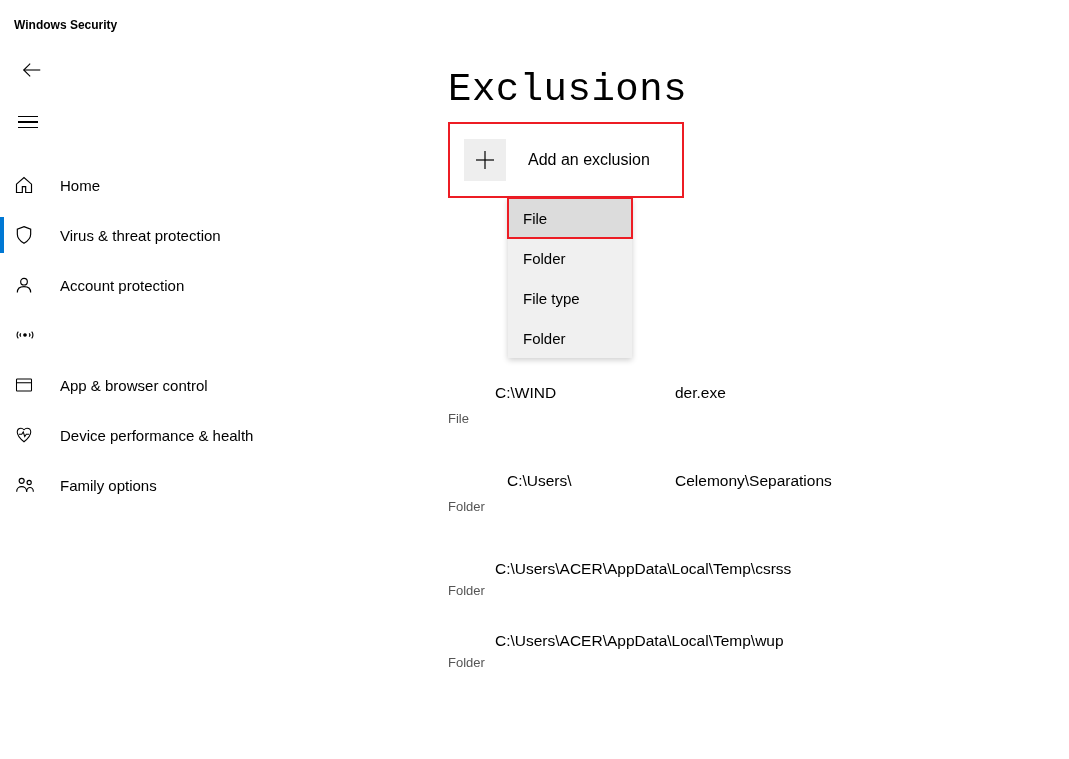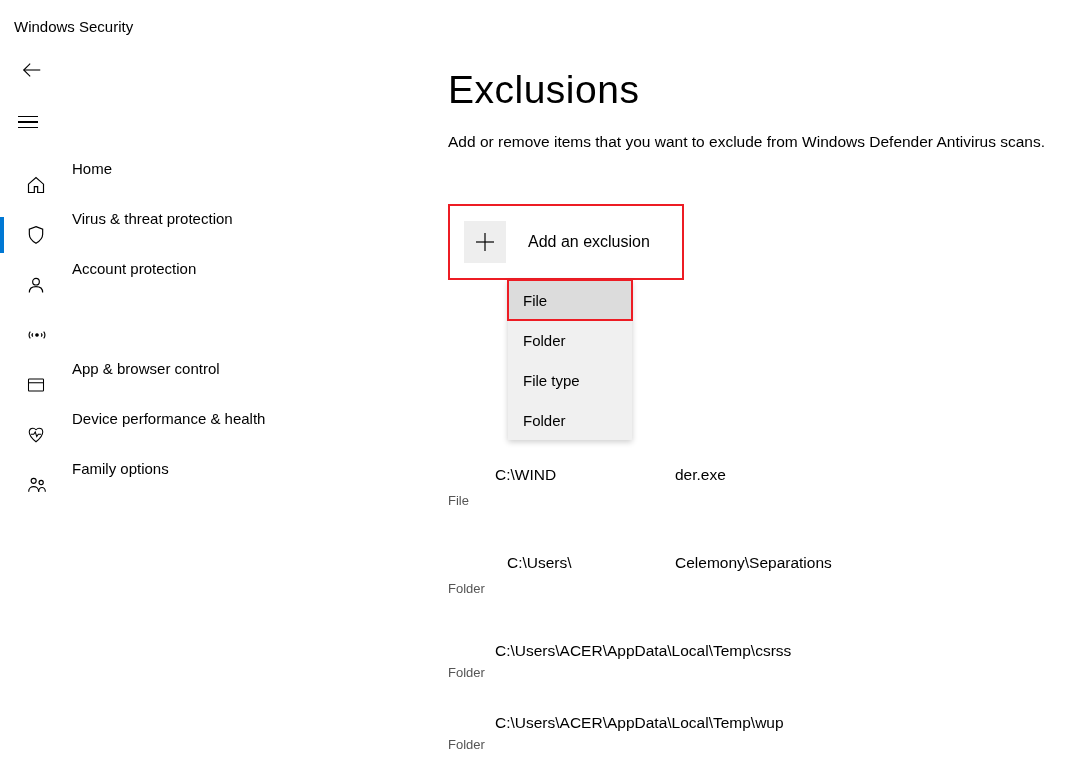--- a/index.html
+++ b/index.html
@@ -9,22 +9,22 @@
       color: #000;
       width: 1069px;
       height: 759px;
       overflow: hidden;
       position: relative;
     }
     .app-title {
       position: absolute;
       top: 18px;
       left: 14px;
-      font-size: 15px;
-      font-weight: 400;
+      font-size: 12px;
+      font-weight: 700;
     }
     .back-btn {
       position: absolute;
       top: 58px;
       left: 18px;
       width: 28px;
       height: 28px;
       display: flex;
       align-items: center;
       justify-content: center;
@@ -48,22 +48,23 @@
       background: #000;
     }
     .sidebar {
       position: absolute;
       top: 160px;
       left: 0;
       width: 320px;
     }
     .sidebar-item {
       display: flex;
+      align-items: center;
       height: 50px;
-      padding-left: 26px;
+      padding-left: 14px;
       cursor: pointer;
       position: relative;
     }
     .sidebar-item.selected::before {
       content: "";
       position: absolute;
       left: 0;
       top: 7px;
       bottom: 7px;
       width: 4px;
@@ -84,21 +85,22 @@
     .main {
       position: absolute;
       left: 448px;
       top: 68px;
       right: 8px;
     }
     .page-title {
       font-size: 39px;
       font-weight: 300;
       letter-spacing: 0.5px;
-      margin-bottom: 18px;
+      margin-bottom: 10px;
+      font-family: Liberation Mono, monospace;
     }
     .page-desc {
       font-size: 15.5px;
       max-width: 600px;
       line-height: 1.55;
       margin-bottom: 50px;
     }
     .add-wrap {
       position: relative;
       width: 236px;
@@ -245,21 +247,20 @@
           <path d="M2 20 C2 16 5 14 8 14 C11 14 14 16 14 20"></path>
           <path d="M14 20 C14 17 16 15 18 15 C20 15 22 17 22 20"></path>
         </svg>
     </span>
     <span class="sidebar-label">Family options</span>
   </div>
 </div>
 
 <div class="main">
   <h1 class="page-title">Exclusions</h1>
-  <p class="page-desc">Add or remove items that you want to exclude from Windows Defender Antivirus scans.</p>
 
   <div class="add-wrap">
     <div class="add-btn">
       <div class="plus-box">
         <svg width="24" height="24" viewBox="0 0 24 24" stroke="#000" stroke-width="1.2">
             <line x1="12" y1="3" x2="12" y2="21"></line>
             <line x1="3" y1="12" x2="21" y2="12"></line>
           </svg>
       </div>
       <span class="add-label">Add an exclusion</span>

